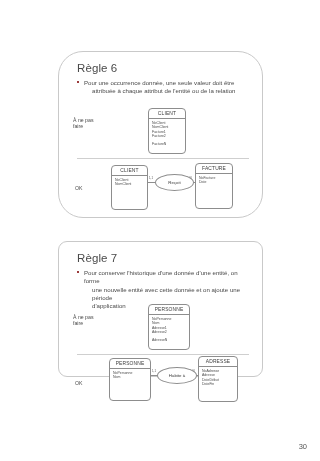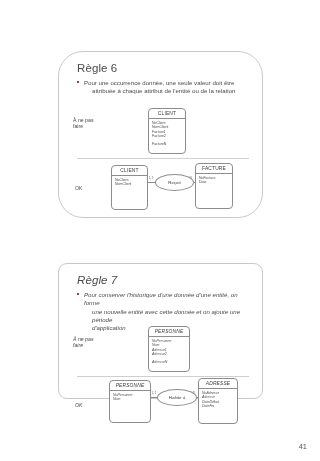--- a/index.html
+++ b/index.html
@@ -16,21 +16,21 @@
   
   .slide{
     position:absolute;
     left:58px;width:205px;
     border:1px solid #c9c9c9;
     border-radius:9px;
     background:#fff;
     box-sizing:border-box;
   }
   #slide-1{top:51px;height:167px;border-radius:25px;}
-  #slide-2{top:263px;height:136px;font-style:italic;}
+  #slide-2{top:241px;height:136px;}
 
   .slide-title{
     position:absolute;
     left:18px;top:10px;
     font-size:11.5px;
     font-weight:400;
     color:#4a4a4a;
     letter-spacing:.1px;
   }
 
@@ -256,15 +256,15 @@
           <span class="attr">NoAdresse</span>
           <span class="attr">Adresse</span>
           <span class="attr">DateDébut</span>
           <span class="attr">DateFin</span>
         </span>
       </div>
 
     </div>
   </div>
 
-  <div class="page-number">41</div>
+  <div class="page-number">30</div>
 
 </div>
 
 </body></html>

